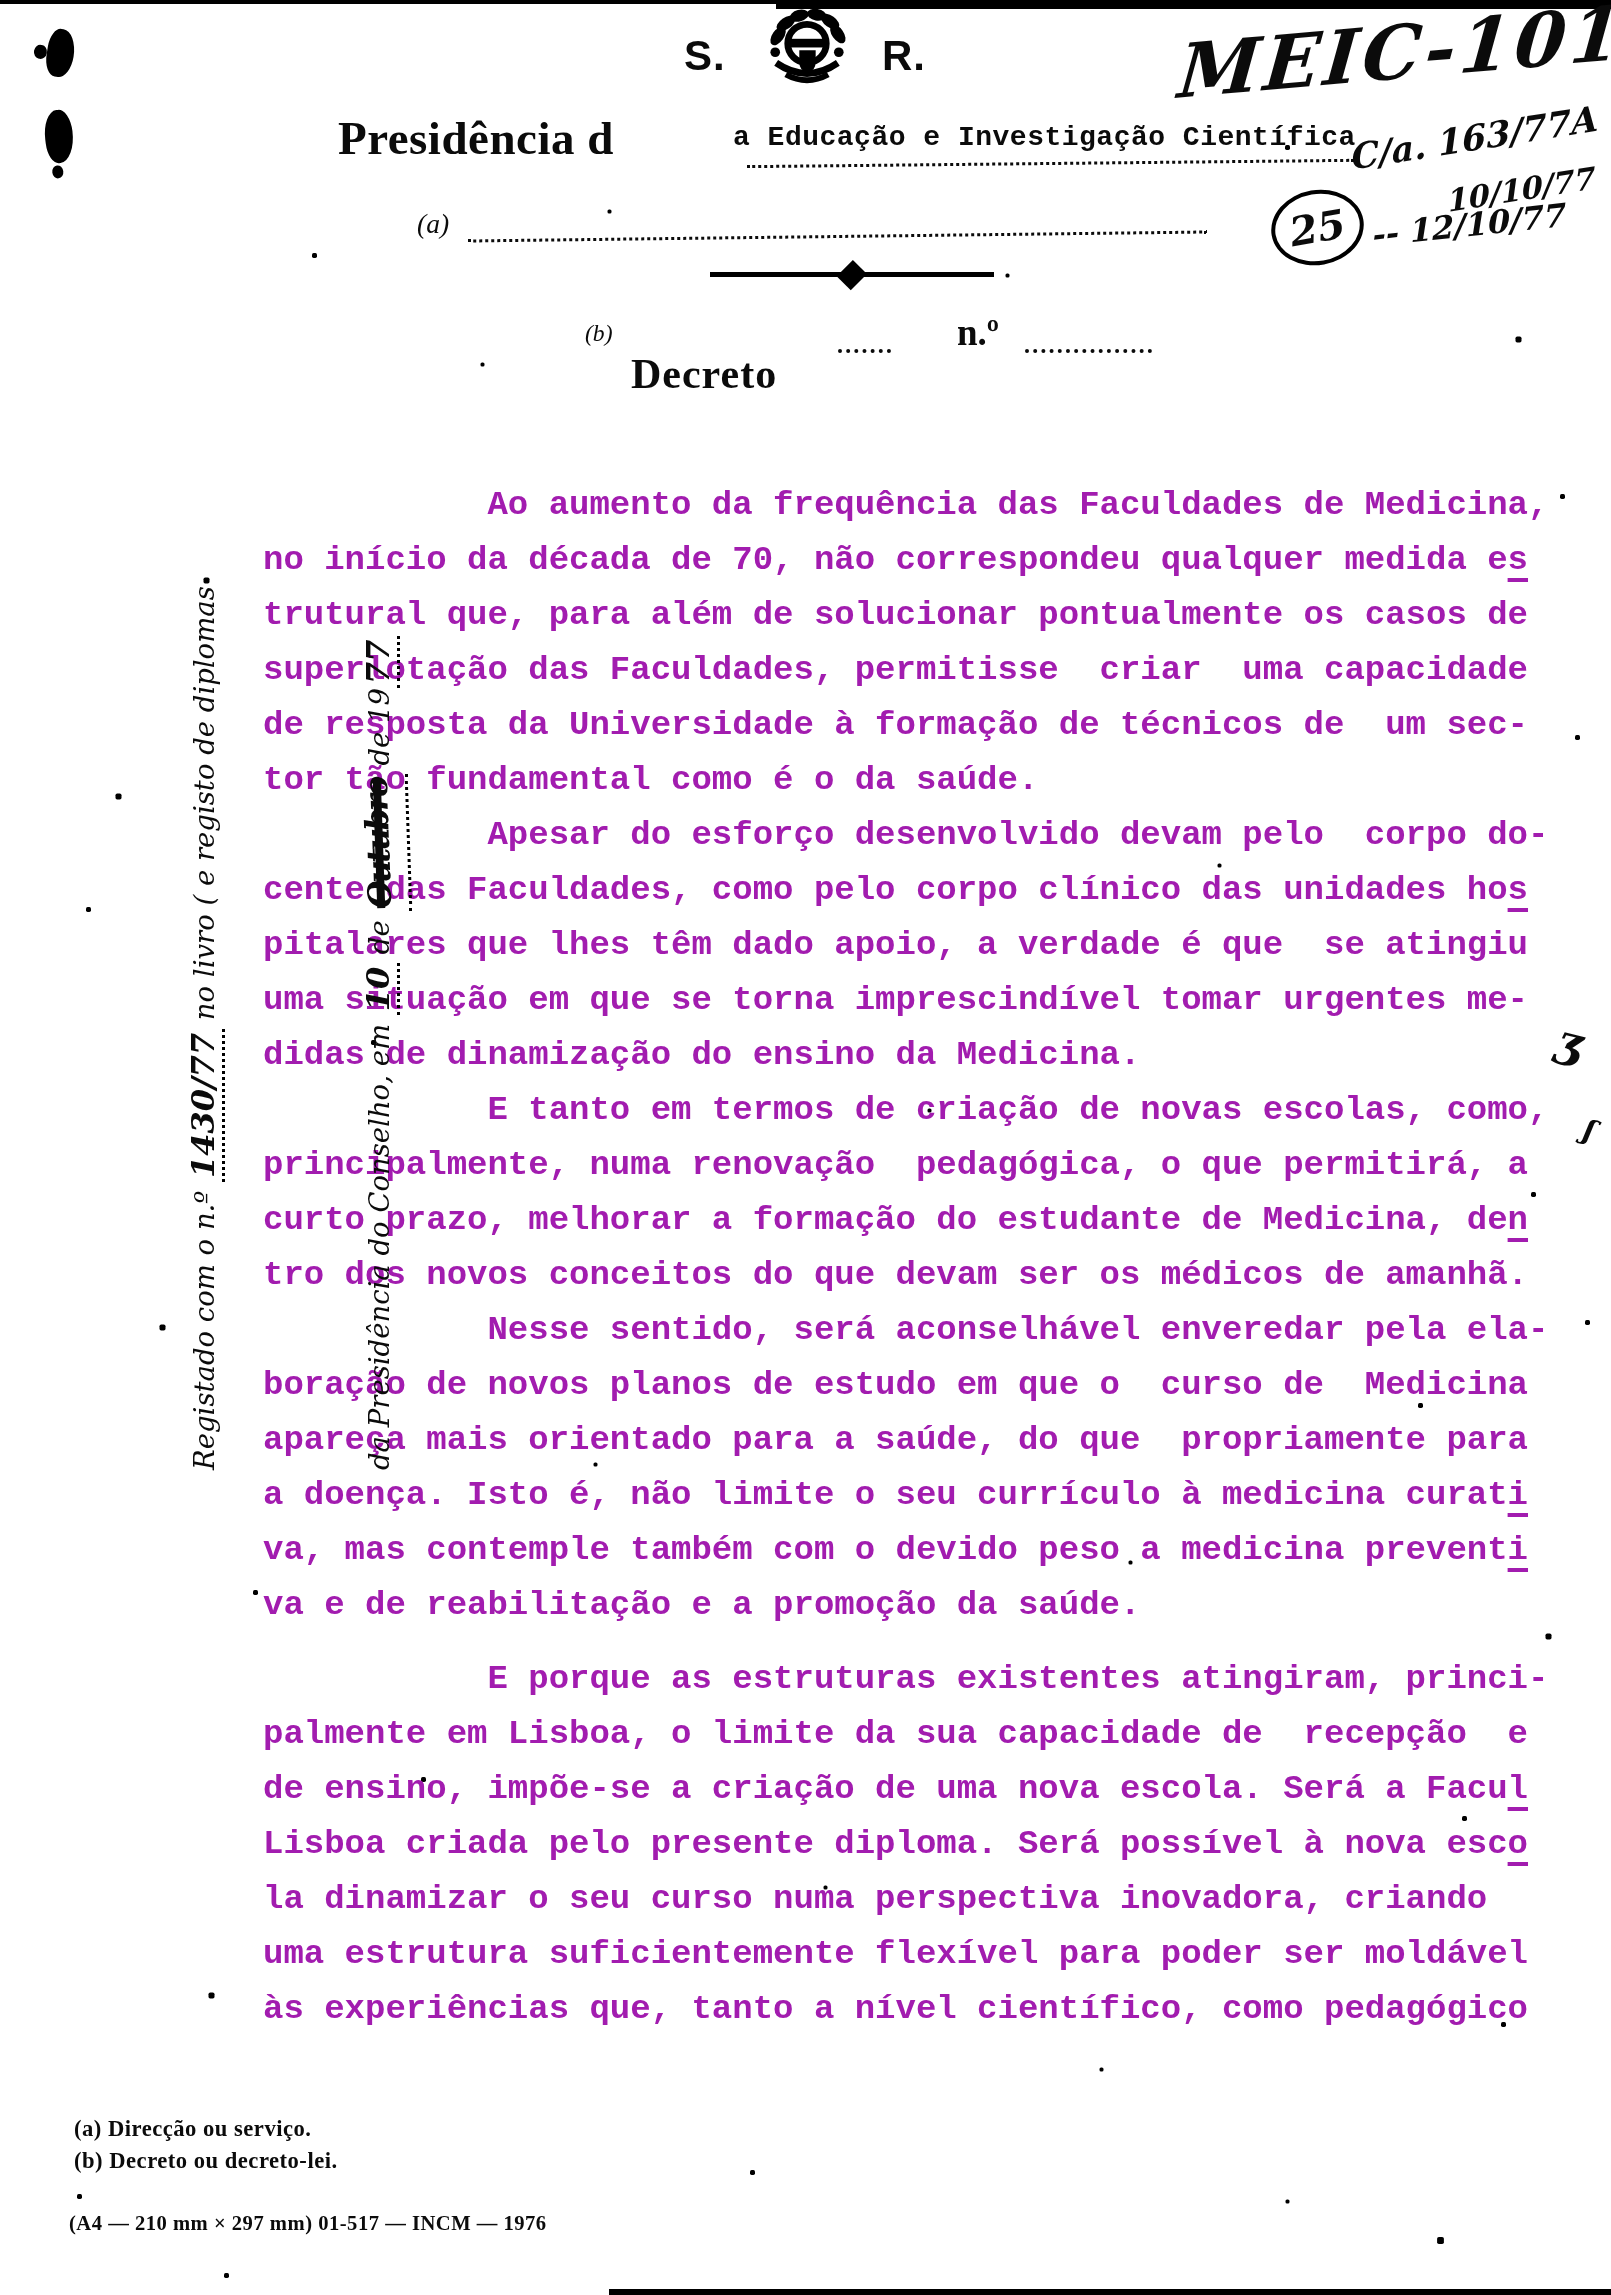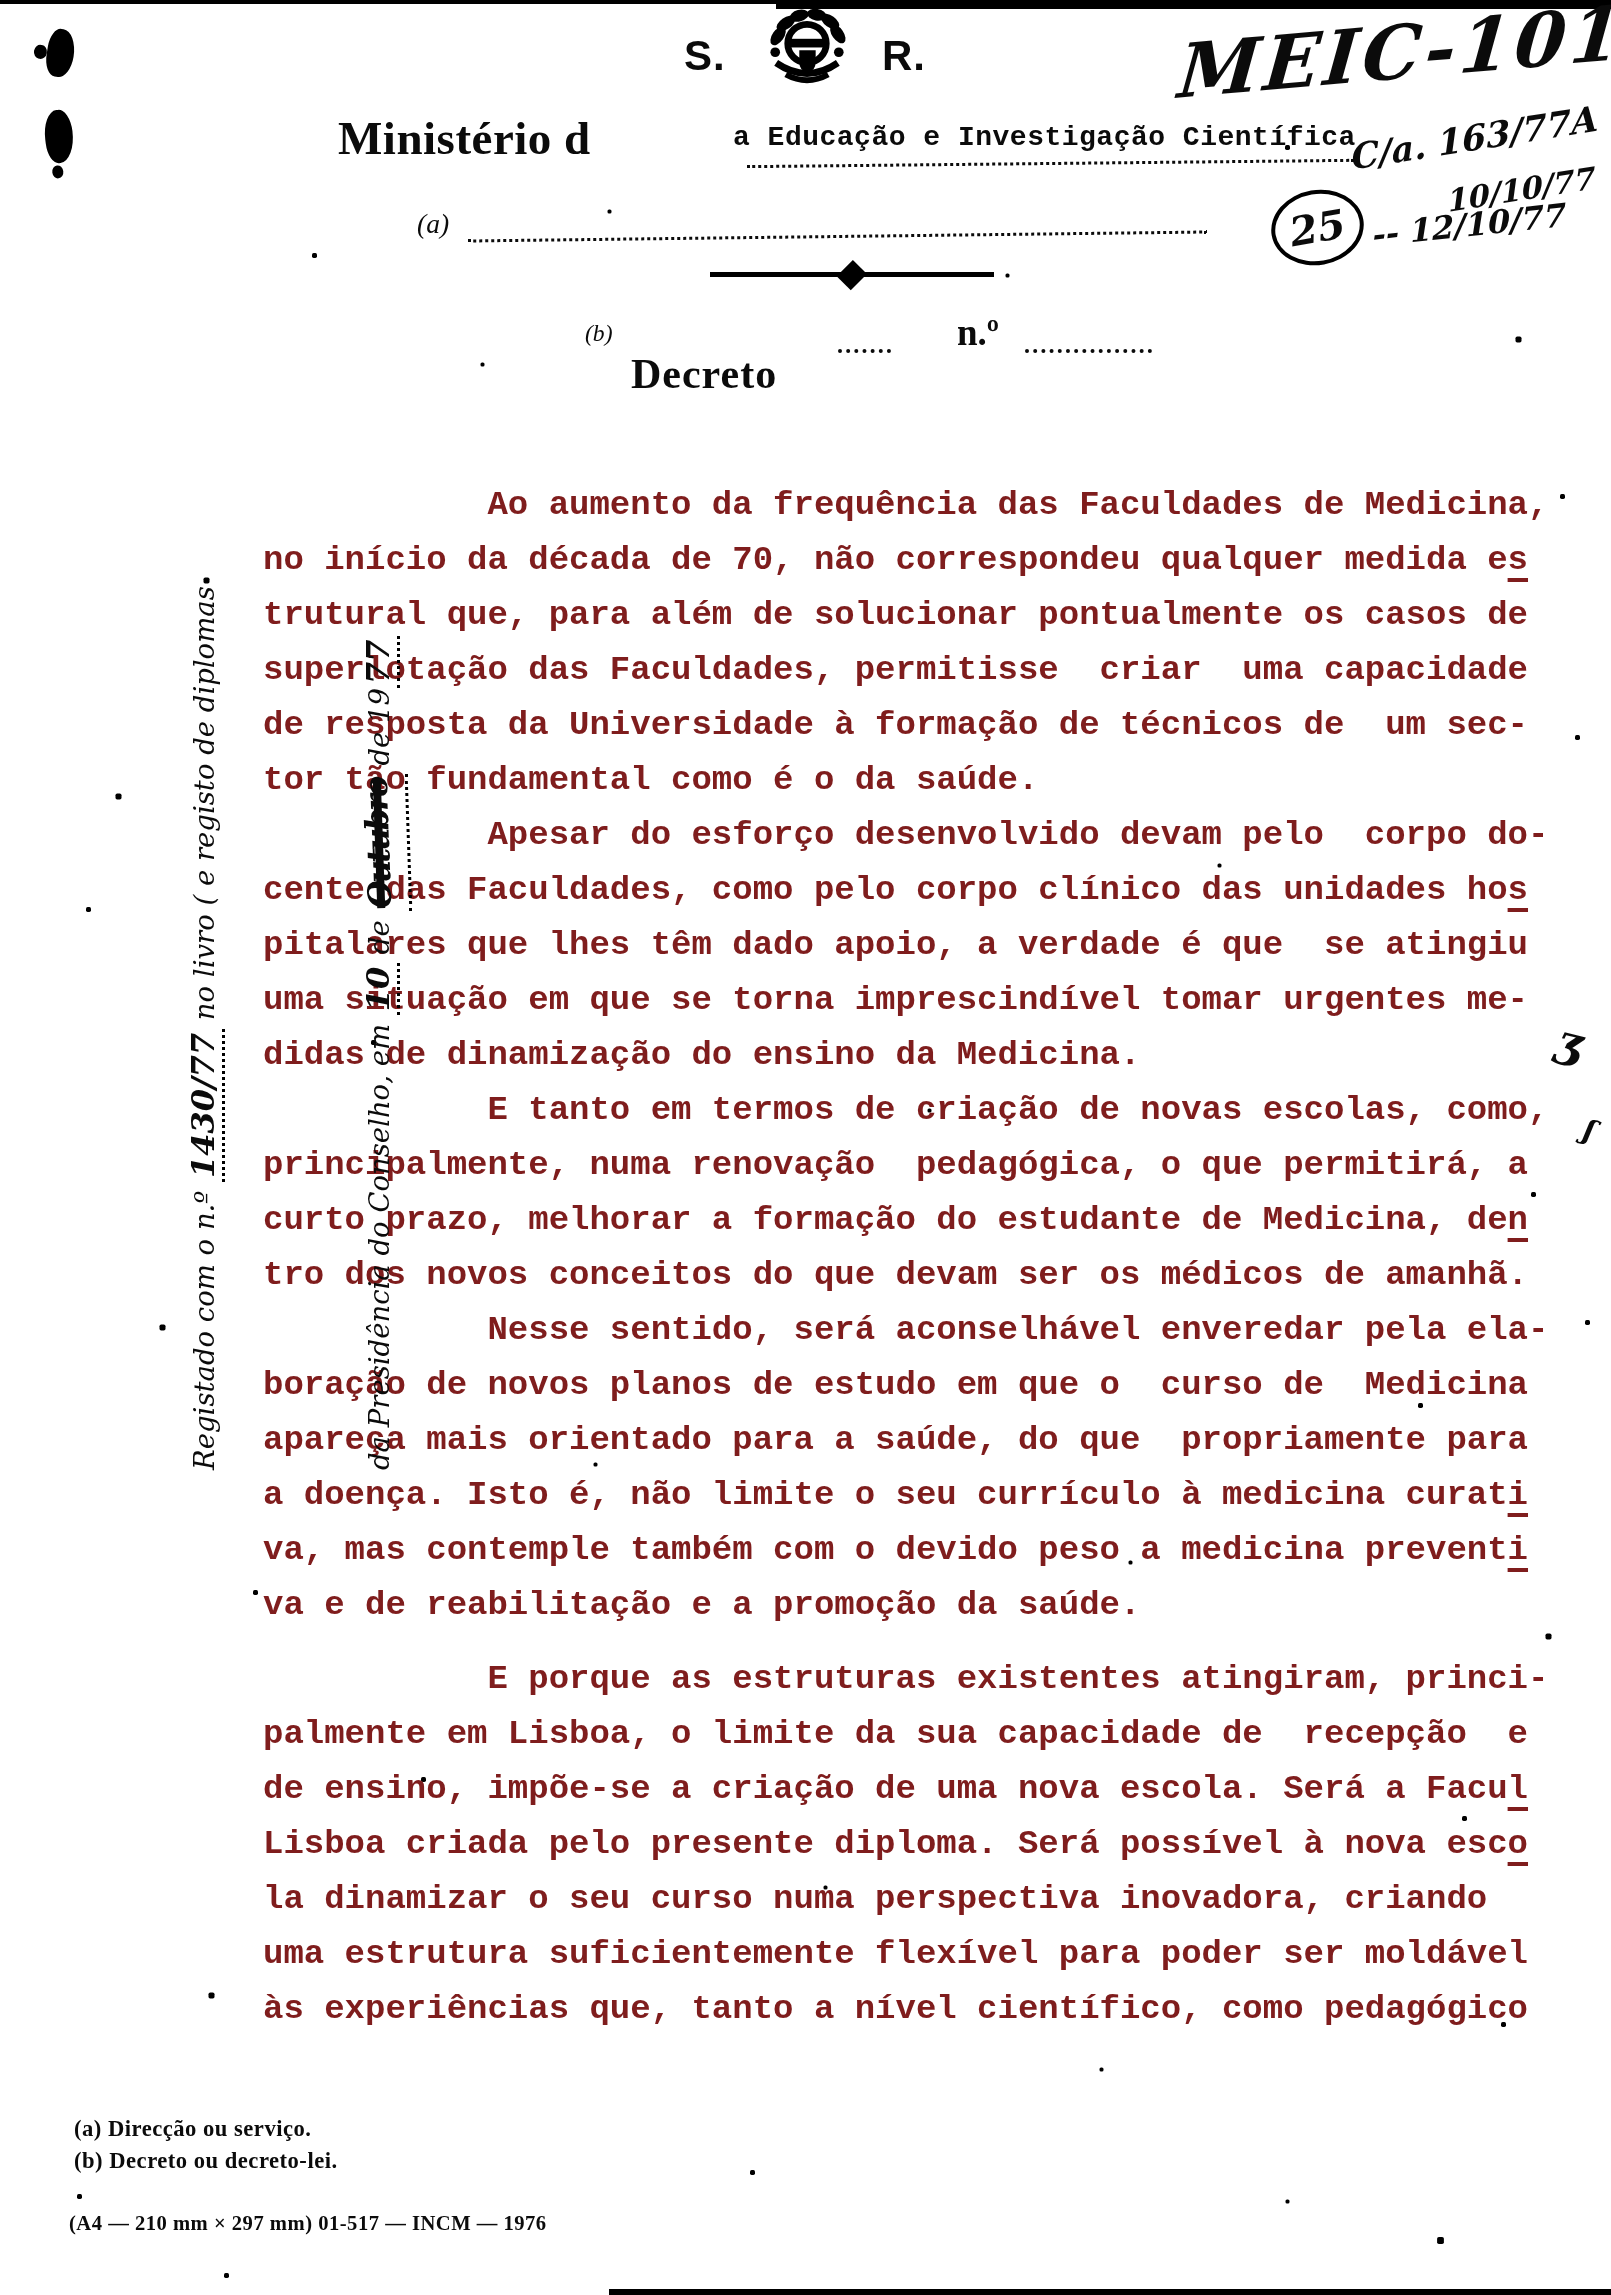--- a/index.html
+++ b/index.html
@@ -48,21 +48,21 @@
   #decree-prefix{position:absolute;left:585px;top:320px;font:italic 23.6px "Liberation Serif",serif;}
   #decree-label{position:absolute;left:631px;top:306px;font:bold 42px "Liberation Serif",serif;letter-spacing:1px;margin-top:44px;}
   #decree-dots1{position:absolute;left:838px;top:314px;width:53px;height:35px;border-bottom:4.4px dotted #0b0b0b;}
   #decree-num{position:absolute;left:957px;top:311px;font:bold 37px "Liberation Serif",serif;}
   #decree-dots2{position:absolute;left:1025px;top:314px;width:127px;height:35px;border-bottom:4.4px dotted #0b0b0b;}
 
   
   #body-text{
     position:absolute;left:263px;top:478px;width:1332px;
     font:bold 34px/55px "Liberation Mono",monospace;
-    color:#7f1d1d;
+    color:#a21caf;
   }
   .tline{white-space:pre;height:55px;}
   .para{margin:0;}
   .para:nth-child(5){margin-top:18.7px;}
   .cont{text-decoration:underline;text-decoration-thickness:4.4px;text-underline-offset:8.8px;}
 
   
   #stamp{
     position:absolute;left:58px;top:1470px;width:958px;
     transform-origin:0 0;transform:rotate(-90deg);
@@ -124,21 +124,21 @@
       <path d="M28,58 q32,22 64,0" fill="none" stroke-width="7"></path>
       <path d="M38,70 q22,12 44,0" fill="none" stroke-width="6"></path>
       <circle cx="27" cy="47" r="5" stroke="none"></circle>
       <circle cx="93" cy="47" r="5" stroke="none"></circle>
     </g>
   </svg>
   <div id="sr-r" class="sr">R.</div>
 
   <div id="meic" class="hw">MEIC-101</div>
 
-  <div id="ministry-printed">Ministério d</div>
+  <div id="ministry-printed">Presidência d</div>
   <div id="ministry-dots"></div>
   <div id="ministry-typed">a Educação e Investigação Científica</div>
   <div id="hw-ref" class="hw">C/a. 163/77A</div>
   <div id="hw-date1" class="hw">10/10/77</div>
 
   <div id="field-a-label">(a)</div>
   <div id="field-a-dots"></div>
   <div id="circle25">
     <span class="hw">25</span>
   </div>

